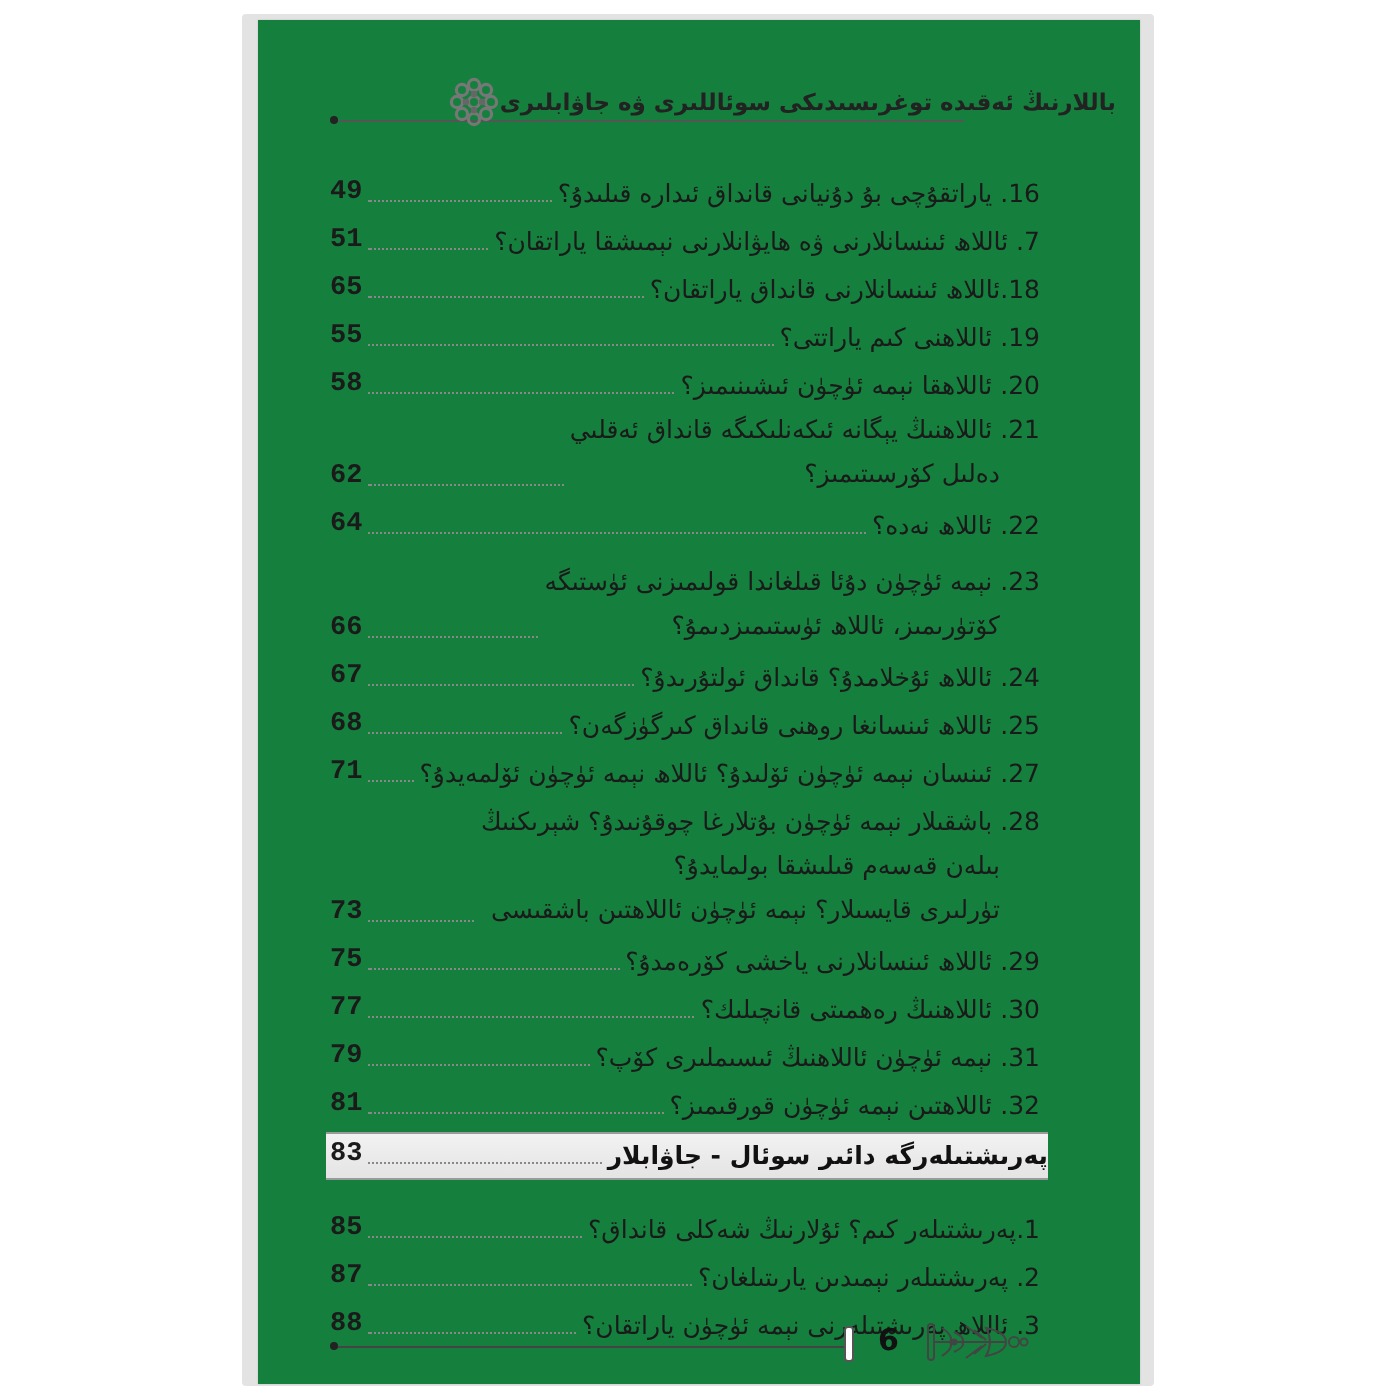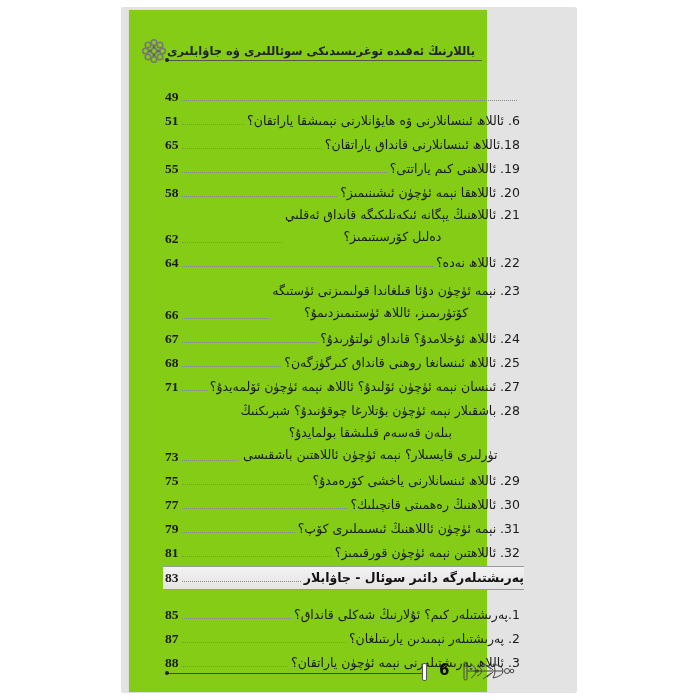--- a/index.html
+++ b/index.html
@@ -16,23 +16,23 @@
       top: 7px;
       width: 456px;
       height: 686px;
       background: #e3e3e3;
       border-radius: 2px;
     }
     .page {
       position: absolute;
       left: 129px;
       top: 10px;
-      width: 358px;
+      width: 441px;
       height: 682px;
-      background: #84cc16;
+      background: #15803d;
       box-shadow: 0 0 1px rgba(0,0,0,0.15);
     }
     .running-head {
       position: absolute;
       right: 12px;
       top: 26px;
       height: 30px;
       display: flex;
       flex-direction: row-reverse;
       align-items: center;
@@ -78,21 +78,21 @@
     .toc-row {
       position: relative;
       display: flex;
       flex-direction: row;
       align-items: flex-end;
       font-family: "DejaVu Sans", sans-serif;
       font-size: 12.5px;
       color: #1a1a1a;
     }
     .toc-page {
-      font-family: Liberation Serif, serif;
+      font-family: Liberation Mono, monospace;
       font-weight: bold;
       font-size: 13.5px;
       color: #1a1a1a;
       flex: 0 0 auto;
       line-height: 18px;
     }
     .toc-leader {
       flex: 1 1 auto;
       border-bottom: 1px dotted #888;
       margin: 0 3px 5px 3px;
@@ -101,21 +101,21 @@
     .toc-text {
       flex: 0 1 auto;
       direction: rtl;
       text-align: right;
       line-height: 18px;
       white-space: nowrap;
     }
     .toc-multi {
       display: flex;
       flex-direction: column;
-      align-items: center;
+      align-items: flex-start;
       direction: rtl;
     }
     .toc-multi .toc-line {
       direction: rtl;
       line-height: 22px;
       white-space: nowrap;
       font-family: "DejaVu Sans", sans-serif;
       font-size: 12.5px;
       color: #1a1a1a;
     }
@@ -225,25 +225,26 @@
       </g>
     </svg>
     <span class="running-head-title">باللارنىڭ ئەقىدە توغرىسىدىكى سوئاللىرى ۋە جاۋابلىرى</span>
   </div>
 
   <div class="toc">
 
     <div class="toc-row" style="height:24px">
       <span class="toc-page">49</span>
       <span class="toc-leader"></span>
+      <span class="toc-text">16. ياراتقۇچى بۇ دۇنيانى قانداق ئىدارە قىلىدۇ؟</span>
     </div>
     <div class="toc-row" style="height:24px">
       <span class="toc-page">51</span>
       <span class="toc-leader"></span>
-      <span class="toc-text">6. ئاللاھ ئىنسانلارنى ۋە ھايۋانلارنى نېمىشقا ياراتقان؟</span>
+      <span class="toc-text">7. ئاللاھ ئىنسانلارنى ۋە ھايۋانلارنى نېمىشقا ياراتقان؟</span>
     </div>
     <div class="toc-row" style="height:24px">
       <span class="toc-page">65</span>
       <span class="toc-leader"></span>
       <span class="toc-text">18.ئاللاھ ئىنسانلارنى قانداق ياراتقان؟</span>
     </div>
     <div class="toc-row" style="height:24px">
       <span class="toc-page">55</span>
       <span class="toc-leader"></span>
       <span class="toc-text">19. ئاللاھنى كىم ياراتتى؟</span>

